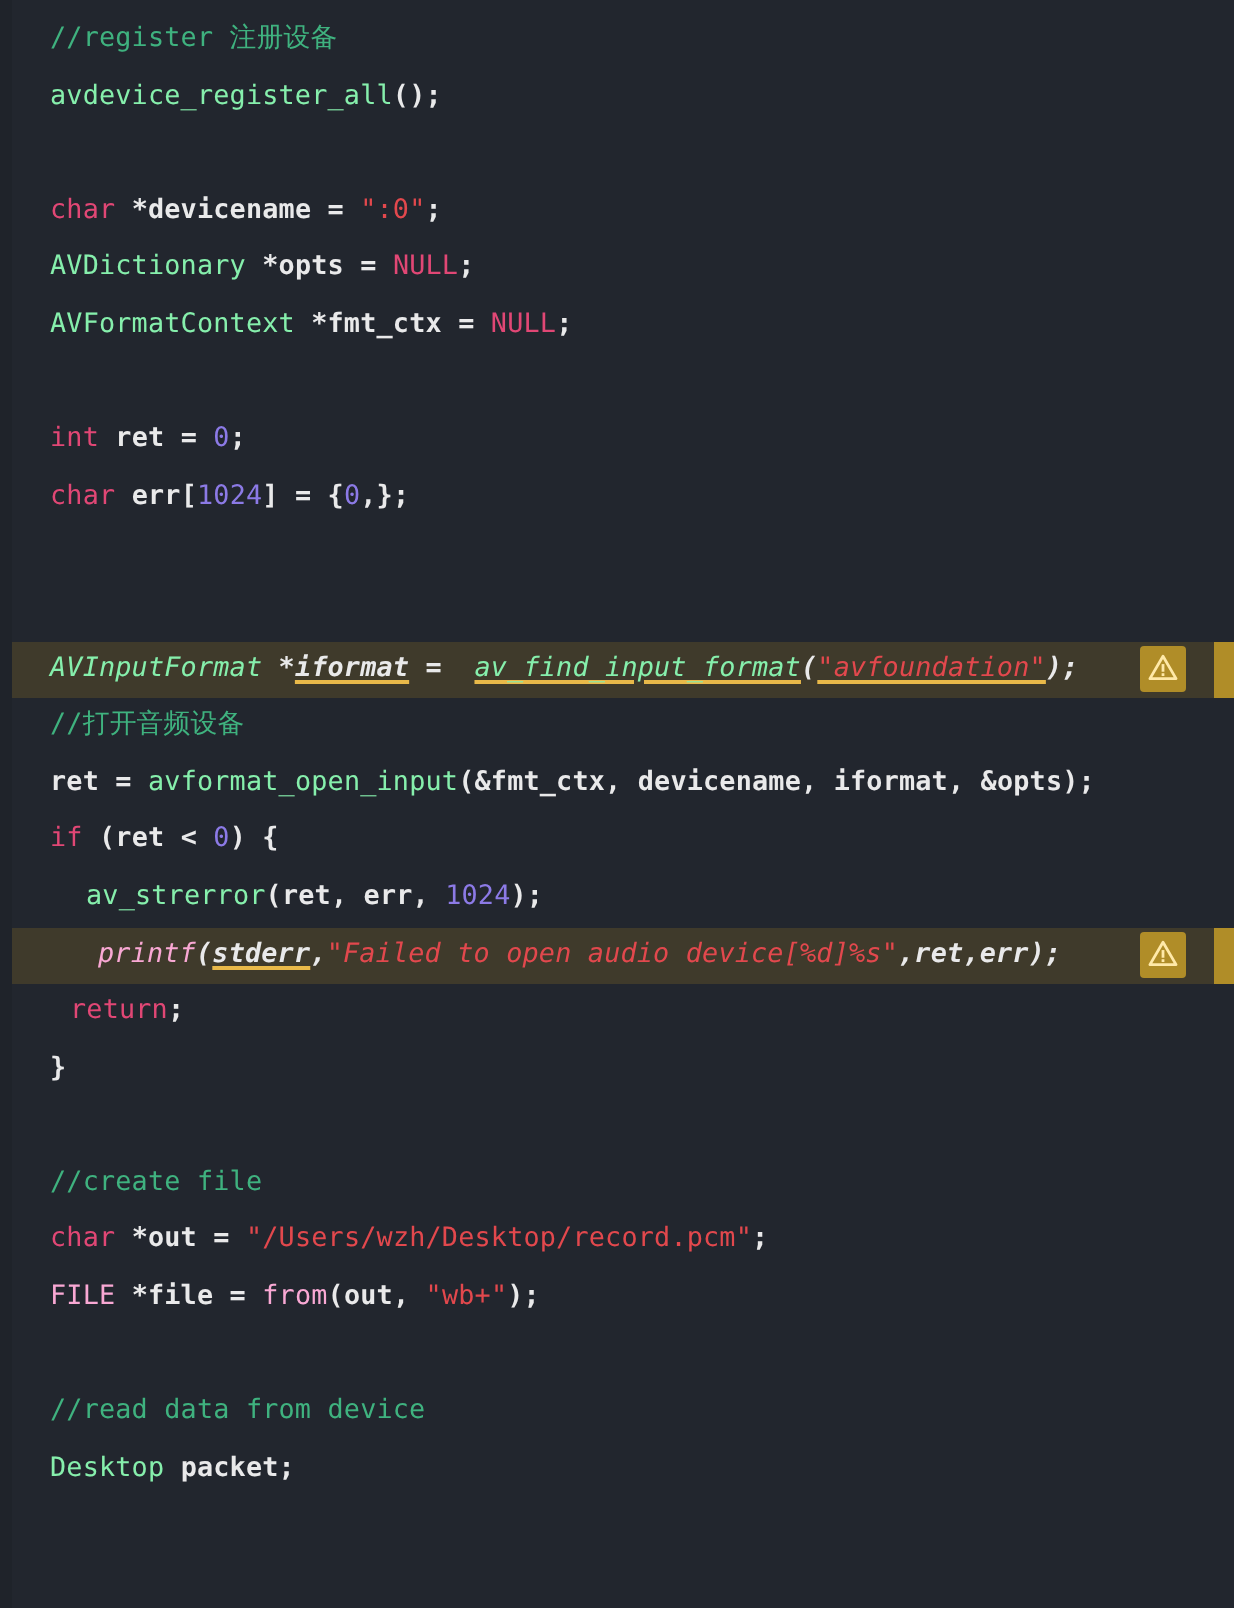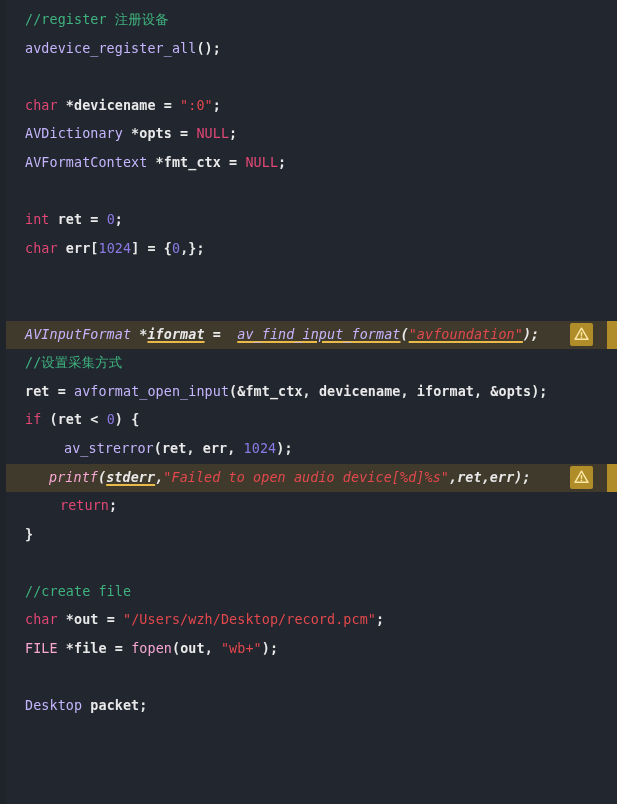--- a/index.html
+++ b/index.html
@@ -47,21 +47,21 @@
     letter-spacing: 0.1px;
     padding-left: 25px;
     box-sizing: border-box;
     color: #e6e6e6;
   }
   .line.warn-bg { background: #3f3a2b; font-style: italic; }
 
   
   .t-comment  { color: #3fb27f; }
   .t-keyword  { color: #e14775; }
-  .t-type     { color: #c4b5fd; margin-top: 48px; }
+  .t-type     { color: #86efac; margin-top: 48px; }
   .t-func     { color: #f9a8d4; }
   .t-string   { color: #e2484d; }
   .t-number   { color: #8c7ae6; }
   .t-ident    { color: #e9e9ea; font-weight: bold; }
   .t-punc     { color: #e9e9ea; font-weight: bold; }
   .t-null     { color: #e14775; }
 
   .underline-warn {
     text-decoration: underline;
     text-decoration-color: #e9b949;
@@ -118,31 +118,32 @@
       <div class="line"></div>
       <div class="line"><span class="t-keyword">int</span><span class="t-punc"> </span><span class="t-ident">ret</span><span class="t-punc"> = </span><span class="t-number">0</span><span class="t-punc">;</span></div>
       <div class="line"><span class="t-keyword">char</span><span class="t-punc"> </span><span class="t-ident">err</span><span class="t-punc">[</span><span class="t-number">1024</span><span class="t-punc">] = {</span><span class="t-number">0</span><span class="t-punc">,};</span></div>
       <div class="line"></div>
       <div class="line"></div>
       <div class="line warn-bg"><span class="t-type">AVInputFormat</span><span class="t-punc"> *</span><span class="t-ident underline-warn">iformat</span><span class="t-punc"> =  </span><span class="t-type underline-warn">av_find_input_format</span><span class="t-punc">(</span><span class="t-string underline-warn">"avfoundation"</span><span class="t-punc">);</span><div class="ruler-gap"></div><div class="warn-badge"><svg width="15" height="14" viewBox="0 0 16 15" aria-hidden="true">
             <path d="M8 1.2 L15 13.2 L1 13.2 Z" fill="none" stroke="#ffe9a8" stroke-width="1.5" stroke-linejoin="round"></path>
             <rect x="7.25" y="5.4" width="1.5" height="4.1" fill="#ffe9a8"></rect>
             <rect x="7.25" y="10.3" width="1.5" height="1.5" fill="#ffe9a8"></rect>
           </svg></div><div class="ruler-edge"></div></div>
-      <div class="line"><span class="t-comment">//设置采集方式</span></div>
+      <div class="line"><span class="t-comment">//打开音频设备</span></div>
       <div class="line"><span class="t-ident">ret</span><span class="t-punc"> = </span><span class="t-type">avformat_open_input</span><span class="t-punc">(&amp;</span><span class="t-ident">fmt_ctx</span><span class="t-punc">, </span><span class="t-ident">devicename</span><span class="t-punc">, </span><span class="t-ident">iformat</span><span class="t-punc">, &amp;</span><span class="t-ident">opts</span><span class="t-punc">);</span></div>
       <div class="line"><span class="t-keyword">if</span><span class="t-punc"> (</span><span class="t-ident">ret</span><span class="t-punc"> &lt; </span><span class="t-number">0</span><span class="t-punc">) {</span></div>
-      <div class="line" style="padding-left: 64px;"><span class="t-type">av_strerror</span><span class="t-punc">(</span><span class="t-ident">ret</span><span class="t-punc">, </span><span class="t-ident">err</span><span class="t-punc">, </span><span class="t-number">1024</span><span class="t-punc">);</span></div>
+      <div class="line" style="padding-left: 43px;"><span class="t-type">av_strerror</span><span class="t-punc">(</span><span class="t-ident">ret</span><span class="t-punc">, </span><span class="t-ident">err</span><span class="t-punc">, </span><span class="t-number">1024</span><span class="t-punc">);</span></div>
       <div class="line warn-bg" style="padding-left: 49px;"><span class="t-func">printf</span><span class="t-punc">(</span><span class="t-ident underline-warn">stderr</span><span class="t-punc">,</span><span class="t-string">"Failed to open audio device[%d]%s"</span><span class="t-punc">,</span><span class="t-ident">ret</span><span class="t-punc">,</span><span class="t-ident">err</span><span class="t-punc">);</span><div class="ruler-gap"></div><div class="warn-badge"><svg width="15" height="14" viewBox="0 0 16 15" aria-hidden="true">
             <path d="M8 1.2 L15 13.2 L1 13.2 Z" fill="none" stroke="#ffe9a8" stroke-width="1.5" stroke-linejoin="round"></path>
             <rect x="7.25" y="5.4" width="1.5" height="4.1" fill="#ffe9a8"></rect>
             <rect x="7.25" y="10.3" width="1.5" height="1.5" fill="#ffe9a8"></rect>
           </svg></div><div class="ruler-edge"></div></div>
-      <div class="line" style="padding-left: 60px;"><span class="t-keyword">return</span><span class="t-punc">;</span></div>
+      <div class="line" style="padding-left: 35px;"><span class="t-keyword">return</span><span class="t-punc">;</span></div>
       <div class="line"><span class="t-punc">}</span></div>
       <div class="line"></div>
       <div class="line"><span class="t-comment">//create file</span></div>
       <div class="line"><span class="t-keyword">char</span><span class="t-punc"> *</span><span class="t-ident">out</span><span class="t-punc"> = </span><span class="t-string">"/Users/wzh/Desktop/record.pcm"</span><span class="t-punc">;</span></div>
-      <div class="line"><span class="t-func">FILE</span><span class="t-punc"> *</span><span class="t-ident">file</span><span class="t-punc"> = </span><span class="t-func">fopen</span><span class="t-punc">(</span><span class="t-ident">out</span><span class="t-punc">, </span><span class="t-string">"wb+"</span><span class="t-punc">);</span></div>
+      <div class="line"><span class="t-func">FILE</span><span class="t-punc"> *</span><span class="t-ident">file</span><span class="t-punc"> = </span><span class="t-func">from</span><span class="t-punc">(</span><span class="t-ident">out</span><span class="t-punc">, </span><span class="t-string">"wb+"</span><span class="t-punc">);</span></div>
       <div class="line"></div>
+      <div class="line"><span class="t-comment">//read data from device</span></div>
       <div class="line"><span class="t-type">Desktop</span><span class="t-punc"> </span><span class="t-ident">packet</span><span class="t-punc">;</span></div>
     </div>
 </div>
 
 </body></html>

